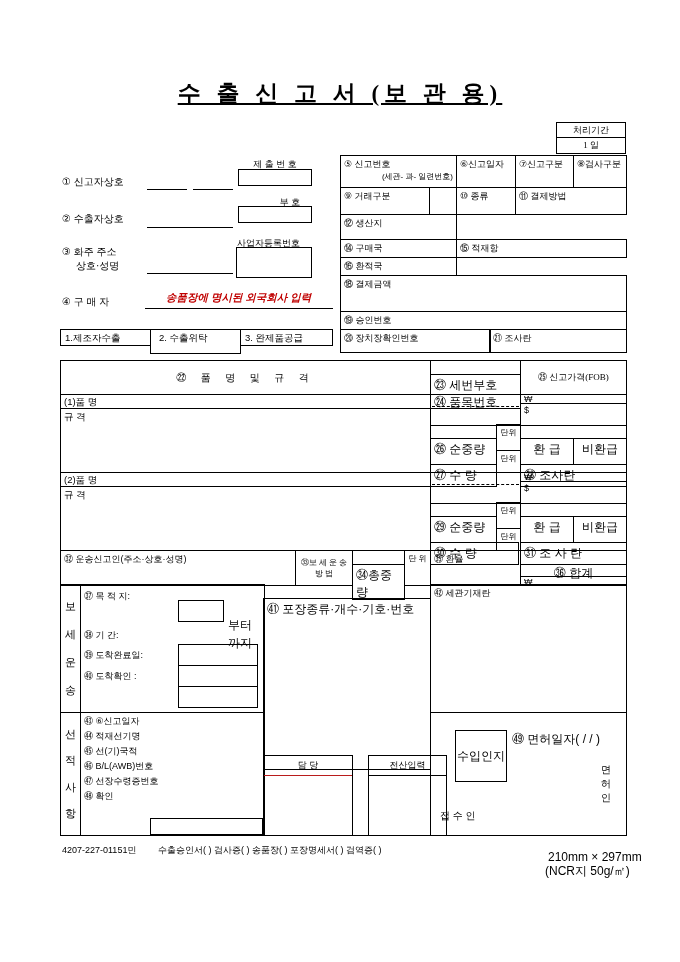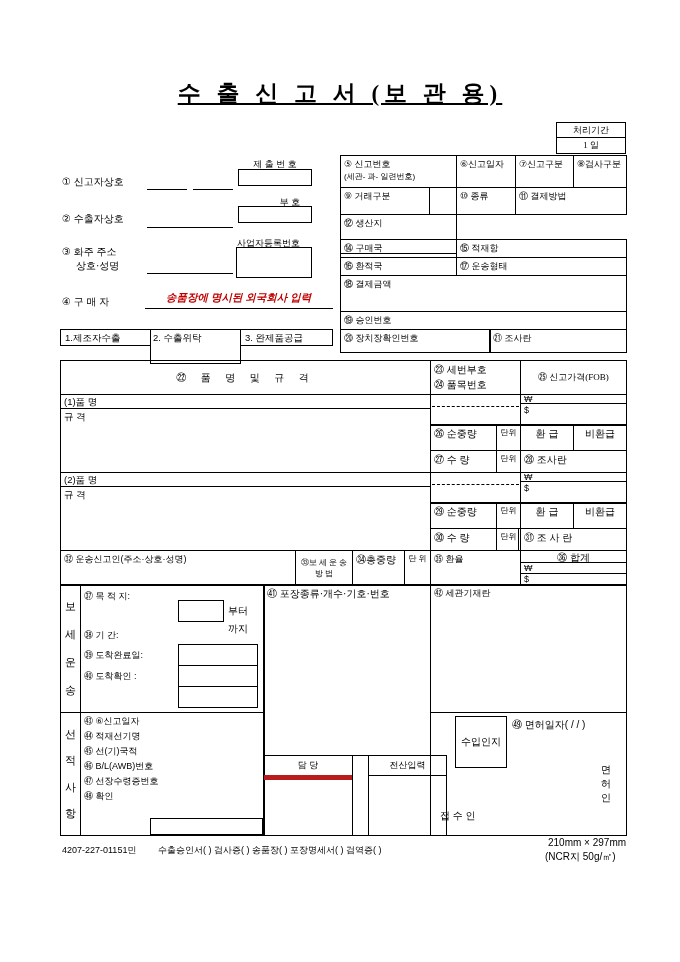--- a/index.html
+++ b/index.html
@@ -12,21 +12,21 @@
   .col{display:flex;flex-direction:column;}
   .tl{padding:2px 3px;}
   .line{position:absolute;border-bottom:1px solid #000;height:0;}
   .dash{position:absolute;border-top:1px dashed #000;height:0;}
   .title{position:absolute;left:0;right:0;top:78px;text-align:center;
          font-family:"Liberation Serif","DejaVu Serif",serif;
          font-size:23px;font-weight:bold;letter-spacing:5px;text-decoration:underline;}
   .vstrip{display:flex;flex-direction:column;align-items:center;justify-content:space-around;
           font-size:11px;padding:8px 0;box-sizing:border-box;}
   .red{color:#c00000;font-weight:bold;font-style:italic;}
-  .f8{font-size:8px;} .f85{font-size:10px;} .f9{font-size:9px;} .f95{font-size:9.5px;} .f10{font-size:10px;} .f105{font-size:10.5px;}
+  .f8{font-size:8px;text-align:right;} .f85{font-size:12px;margin-top:14px;} .f9{font-size:9px;} .f95{font-size:9.5px;} .f10{font-size:10px;} .f105{font-size:10.5px;}
 </style>
 </head>
 <body>
 
 <div class="page">
 
   <div class="title">수 출 신 고 서 (보 관 용)</div>
 
   <div class="cell c f9" style="left:556px;top:122px;width:70px;height:16px">처리기간</div>
   <div class="cell c f9" style="left:556px;top:137px;width:70px;height:17px">1 일</div>
@@ -49,43 +49,42 @@
 
   <div class="lbl f10" style="left:62px;top:246px">③ 화주 주소</div>
   <div class="lbl f10" style="left:76px;top:260px">상호·성명</div>
   <div class="line" style="left:147px;top:273px;width:86px"></div>
 
   <div class="lbl f10" style="left:62px;top:296px">④ 구 매 자</div>
   <div class="lbl red f105" style="left:166px;top:291px">송품장에 명시된 외국회사 입력</div>
   <div class="line" style="left:145px;top:308px;width:188px"></div>
 
   <div class="cell f95" style="left:60px;top:329px;width:91px;height:17px;padding:2px 0 0 4px">1.제조자수출</div>
-  <div class="cell f95" style="left:150px;top:329px;width:91px;height:35px;padding:2px 0 0 2px">2. 수출위탁</div>
+  <div class="cell f95" style="left:150px;top:329px;width:91px;height:25px;padding:2px 0 0 8px">2. 수출위탁</div>
   <div class="cell f95" style="left:240px;top:329px;width:93px;height:17px;padding:2px 0 0 4px">3. 완제품공급</div>
 
   <div class="cell col f9 tl" style="left:340px;top:155px;width:117px;height:33px">
     <div>⑤ 신고번호</div>
     <div class="f8">(세관- 과- 일련번호)</div>
   </div>
   <div class="cell tl f9" style="left:456px;top:155px;width:60px;height:33px">⑥신고일자</div>
   <div class="cell tl f9" style="left:515px;top:155px;width:59px;height:33px">⑦신고구분</div>
   <div class="cell tl f9" style="left:573px;top:155px;width:54px;height:33px">⑧검사구분</div>
 
   <div class="cell tl f9" style="left:340px;top:187px;width:90px;height:28px">⑨ 거래구분</div>
   <div class="cell" style="left:429px;top:187px;width:28px;height:28px"></div>
   <div class="cell tl f9" style="left:456px;top:187px;width:60px;height:28px">⑩ 종류</div>
   <div class="cell tl f9" style="left:515px;top:187px;width:112px;height:28px">⑪ 결제방법</div>
 
-  <div class="cell tl f9" style="left:340px;top:214px;width:117px;height:40px">⑫ 생산지</div>
+  <div class="cell tl f9" style="left:340px;top:214px;width:117px;height:26px">⑫ 생산지</div>
 
   <div class="cell tl f9" style="left:340px;top:239px;width:117px;height:19px">⑭ 구매국</div>
   <div class="cell tl f9" style="left:456px;top:239px;width:171px;height:19px">⑮ 적재항</div>
 
   <div class="cell tl f9" style="left:340px;top:257px;width:117px;height:19px">⑯ 환적국</div>
-  <div class="cell tl f9" style="left:456px;top:257px;width:171px;height:19px">⑰ 운송형태</div>
 
   <div class="cell tl f9" style="left:340px;top:275px;width:287px;height:37px">⑱ 결제금액</div>
   <div class="cell tl f9" style="left:340px;top:311px;width:287px;height:19px">⑲ 승인번호</div>
   <div class="cell tl f9" style="left:340px;top:329px;width:151px;height:24px">⑳ 장치장확인번호</div>
   <div class="cell tl f9" style="left:489px;top:329px;width:138px;height:24px">㉑ 조사란</div>
 
   <div class="cell" style="left:60px;top:360px;width:567px;height:476px"></div>
 
   <div class="cell c f10" style="left:60px;top:360px;width:371px;height:35px;letter-spacing:6px">㉒  품  명  및  규  격</div>
   <div class="cell col f85" style="left:430px;top:360px;width:91px;height:35px;padding:2px 3px;justify-content:space-around">
@@ -166,21 +165,21 @@
   <div class="cell" style="left:80px;top:712px;width:185px;height:124px"></div>
   <div class="lbl f9" style="left:84px;top:716px">㊸ ⑥신고일자</div>
   <div class="lbl f9" style="left:84px;top:731px">㊹ 적재선기명</div>
   <div class="lbl f9" style="left:84px;top:746px">㊺ 선(기)국적</div>
   <div class="lbl f9" style="left:84px;top:761px">㊻ B/L(AWB)번호</div>
   <div class="lbl f9" style="left:84px;top:776px">㊼ 선장수령증번호</div>
   <div class="lbl f9" style="left:84px;top:791px">㊽ 확인</div>
   <div class="cell" style="left:150px;top:818px;width:113px;height:17px"></div>
 
   <div class="cell col" style="left:263px;top:755px;width:90px;height:81px">
-    <div class="f9" style="height:19px;border-bottom:5px solid #b91c1c;display:flex;align-items:center;justify-content:center">담  당</div>
+    <div class="f9" style="height:19px;border-bottom:1px solid #b91c1c;display:flex;align-items:center;justify-content:center">담  당</div>
   </div>
   <div class="cell col" style="left:368px;top:755px;width:79px;height:81px">
     <div class="f9" style="height:19px;border-bottom:1px solid #000;display:flex;align-items:center;justify-content:center">전산입력</div>
   </div>
 
   <div class="cell" style="left:430px;top:712px;width:197px;height:124px"></div>
   <div class="cell c f85" style="left:455px;top:716px;width:52px;height:52px">수입인지</div>
   <div class="lbl f85" style="left:512px;top:719px">㊾ 면허일자(    /    /    )</div>
   <div class="abs col f10" style="left:601px;top:763px;line-height:14px;text-align:center">
     <div>면</div>

